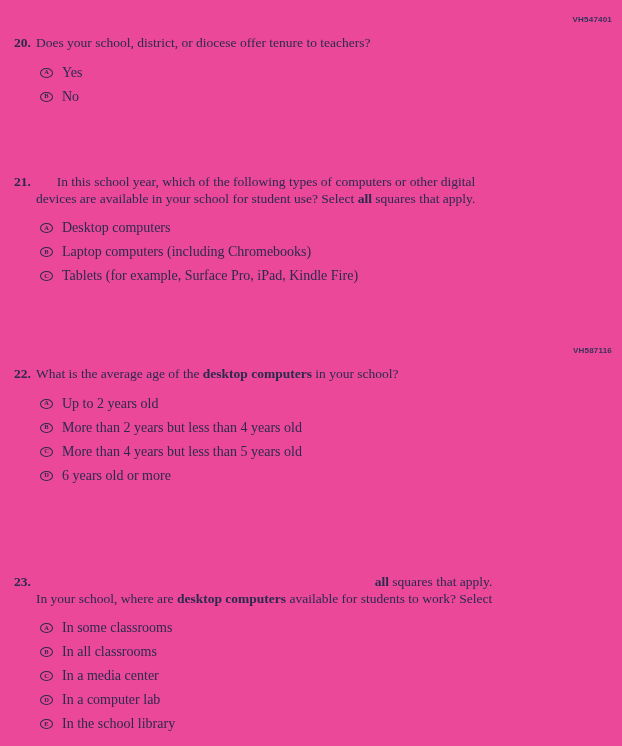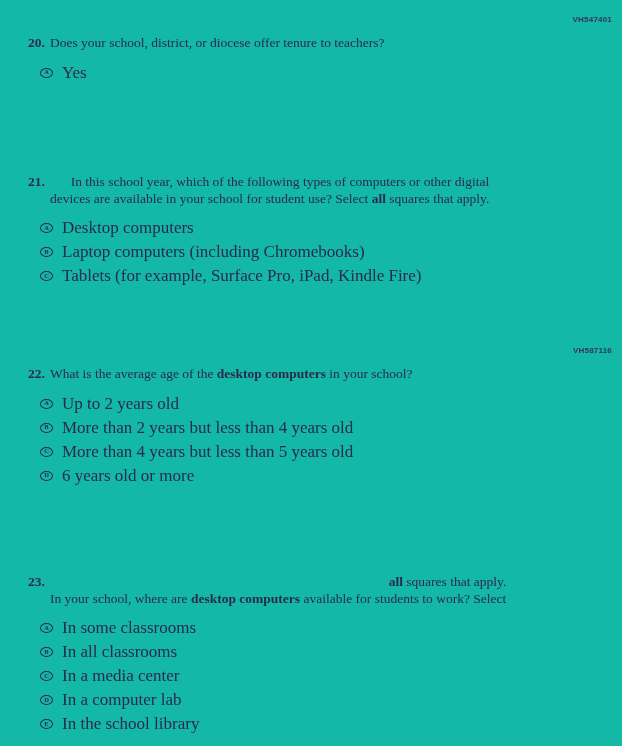--- a/index.html
+++ b/index.html
@@ -4,21 +4,21 @@
 <style>
   html, body {
     margin: 0;
     padding: 0;
     background: #ffffff;
   }
   .page {
     position: relative;
     width: 622px;
     height: 746px;
-    background: #14b8a6;
+    background: #ec4899;
     font-family: "Liberation Serif", "DejaVu Serif", serif;
     color: #2a2a4d;
     overflow: hidden;
   }
   .q-section {
     position: absolute;
     left: 0;
     width: 622px;
   }
   .code {
@@ -27,21 +27,21 @@
     text-align: right;
     padding-right: 10px;
     font-family: "Liberation Sans", sans-serif;
     font-size: 8px;
     font-weight: bold;
     letter-spacing: 0.2px;
     color: #33335a;
   }
   .qrow {
     display: flex;
-    padding-left: 28px;
+    padding-left: 14px;
     margin-top: 10px;
   }
   .qnum {
     flex: 0 0 22px;
     font-weight: bold;
     font-size: 13.5px;
     line-height: 16.5px;
   }
   .qtext {
     font-size: 13.5px;
@@ -76,21 +76,21 @@
     box-sizing: border-box;
     cursor: pointer;
   }
   .blet {
     font-size: 6.5px;
     line-height: 1;
     font-weight: bold;
     color: #2a2a4d;
   }
   .olabel {
-    font-size: 17px;
+    font-size: 14px;
     white-space: nowrap;
   }
 </style>
 </head>
 <body>
 
 <div class="page">
 
   <section class="q-section" style="top:15px">
     <div class="code">VH547401</div>
@@ -100,20 +100,26 @@
         <div class="qline"><span>Does your school, district, or diocese offer tenure to teachers?</span></div>
       </div>
     </div>
     <div class="opts">
       <div class="opt">
         <span class="bubble">
             <span class="blet">A</span>
           </span>
         <span class="olabel">Yes</span>
       </div>
+      <div class="opt">
+        <span class="bubble">
+            <span class="blet">B</span>
+          </span>
+        <span class="olabel">No</span>
+      </div>
     </div>
   </section>
 
   <section class="q-section" style="top:164px">
     <div class="qrow">
       <span class="qnum">21.</span>
       <div class="qtext">
         <div class="qline"><span>In this school year, which of the following types of computers or other digital</span></div>
         <div class="qline">
           <span>devices are available in your school for student use? Select </span><span class="b">all</span><span> squares that apply.</span>

